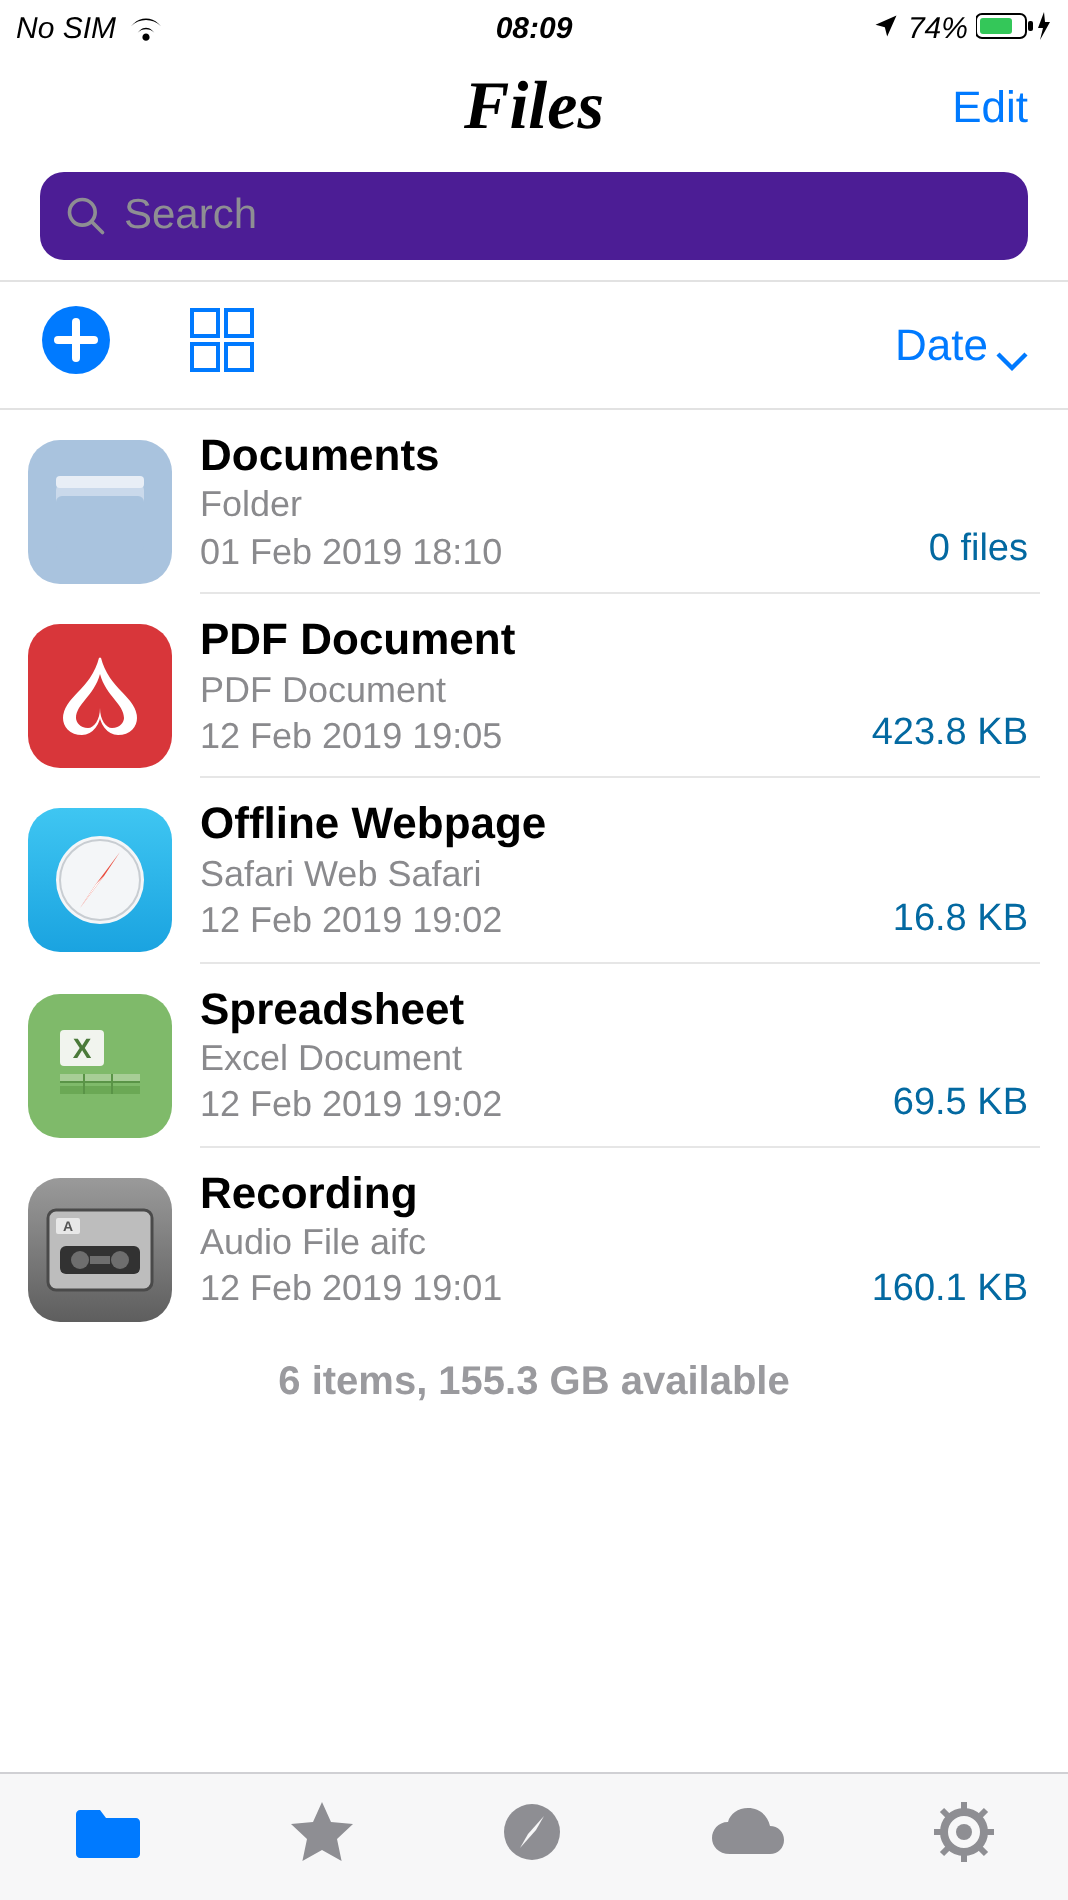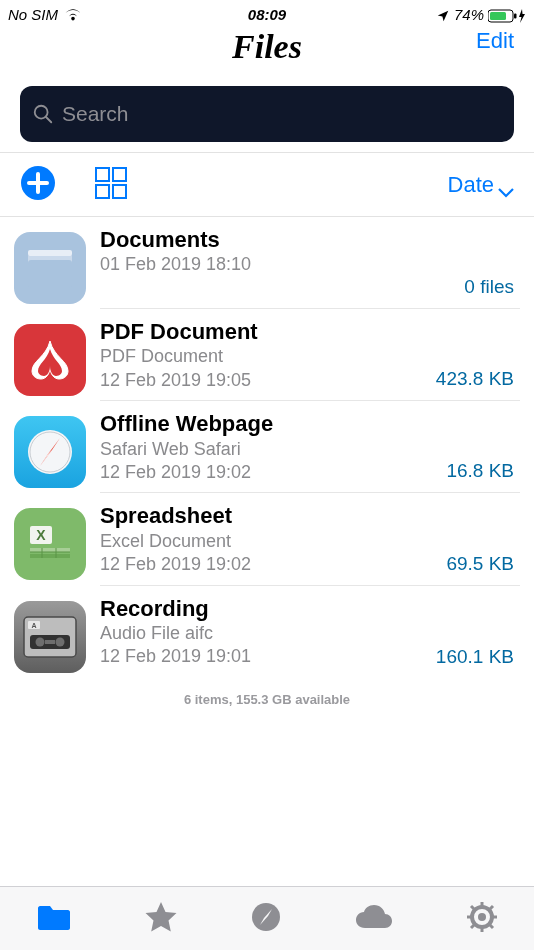--- a/index.html
+++ b/index.html
@@ -16,28 +16,29 @@
     display: flex;
     align-items: center;
     justify-content: space-between;
     padding: 0 8px;
     font-size: 15px;
     font-weight: 500;
     font-style: italic;
   }
   .status-left { display: flex; align-items: center; gap: 6px; }
   .status-center { position: absolute; left: 50%; transform: translateX(-50%); font-weight: 600; }
-  .status-right { display: flex; align-items: flex-end; gap: 4px; }
+  .status-right { display: flex; align-items: flex-start; gap: 4px; }
   .wifi-icon { width: 18px; height: 14px; }
   .loc-icon { width: 14px; height: 14px; }
   .battery-icon { display:inline-flex; align-items:center; }
 
   .nav-bar {
     height: 52px;
     display: flex;
+    align-items: center;
     justify-content: center;
     position: relative;
   }
   .nav-title {
     font-family: "Brush Script MT", cursive;
     font-size: 34px;
     font-weight: 700;
     font-style: italic;
   }
   .nav-edit {
@@ -45,23 +46,23 @@
     right: 20px;
     color: #007aff;
     font-size: 22px;
   }
 
   .search-wrap {
     padding: 6px 20px 10px;
     border-bottom: 1px solid #e2e2e2;
   }
   .search-field {
-    background: #0f172a;
+    background: #4c1d95;
     border-radius: 12px;
-    height: 56px;
+    height: 44px;
     display: flex;
     align-items: center;
     padding: 12px 12px;
     gap: 8px;
   }
   .search-field .sicon { color: #8e8e93; }
   .search-field .placeholder { color: #8e8e93; font-size: 21px; }
 
   .toolbar {
     height: 64px;
@@ -114,21 +115,21 @@
     color: #0369a1;
     font-size: 19px;
     padding-bottom: 2px;
     padding-right: 6px;
     white-space: nowrap;
   }
 
   .footer-info {
     text-align: center;
     color: #9a9a9e;
-    font-size: 13px;
+    font-size: 20px;
     font-weight: 600;
     padding: 14px 0;
   }
 
   .tabbar {
     position: absolute;
     bottom: 0;
     left: 0;
     right: 0;
     height: 64px;
@@ -216,20 +217,21 @@
     <div class="file-icon" style="background:#a9c3de;">
       <svg width="56" height="56" viewBox="0 0 56 56">
           <rect x="6" y="14" width="44" height="32" rx="3" fill="#cad9eb"></rect>
           <rect x="6" y="10" width="44" height="6" rx="2" fill="#e8eef6"></rect>
           <rect x="6" y="20" width="44" height="28" rx="3" fill="#a9c3de"></rect>
         </svg>
     </div>
     <div class="file-body">
       <div class="file-textcol">
         <div class="file-title">Documents</div>
+        <div class="file-sub">Folder</div>
         <div class="file-date">01 Feb 2019 18:10</div>
       </div>
       <div class="file-size">0 files</div>
     </div>
   </div>
 
   <div class="file-row">
     <div class="file-icon" style="background:#d8363a;">
       <svg width="50" height="50" viewBox="0 0 50 50">
           <path fill="#fff" d="M25 6c-4 16-18 20-18 30 0 4 3 8 9 8 5 0 9-5 9-12 0 7 4 12 9 12 6 0 9-4 9-8 0-10-14-14-18-30z" stroke="#fff" stroke-width="1"></path>

